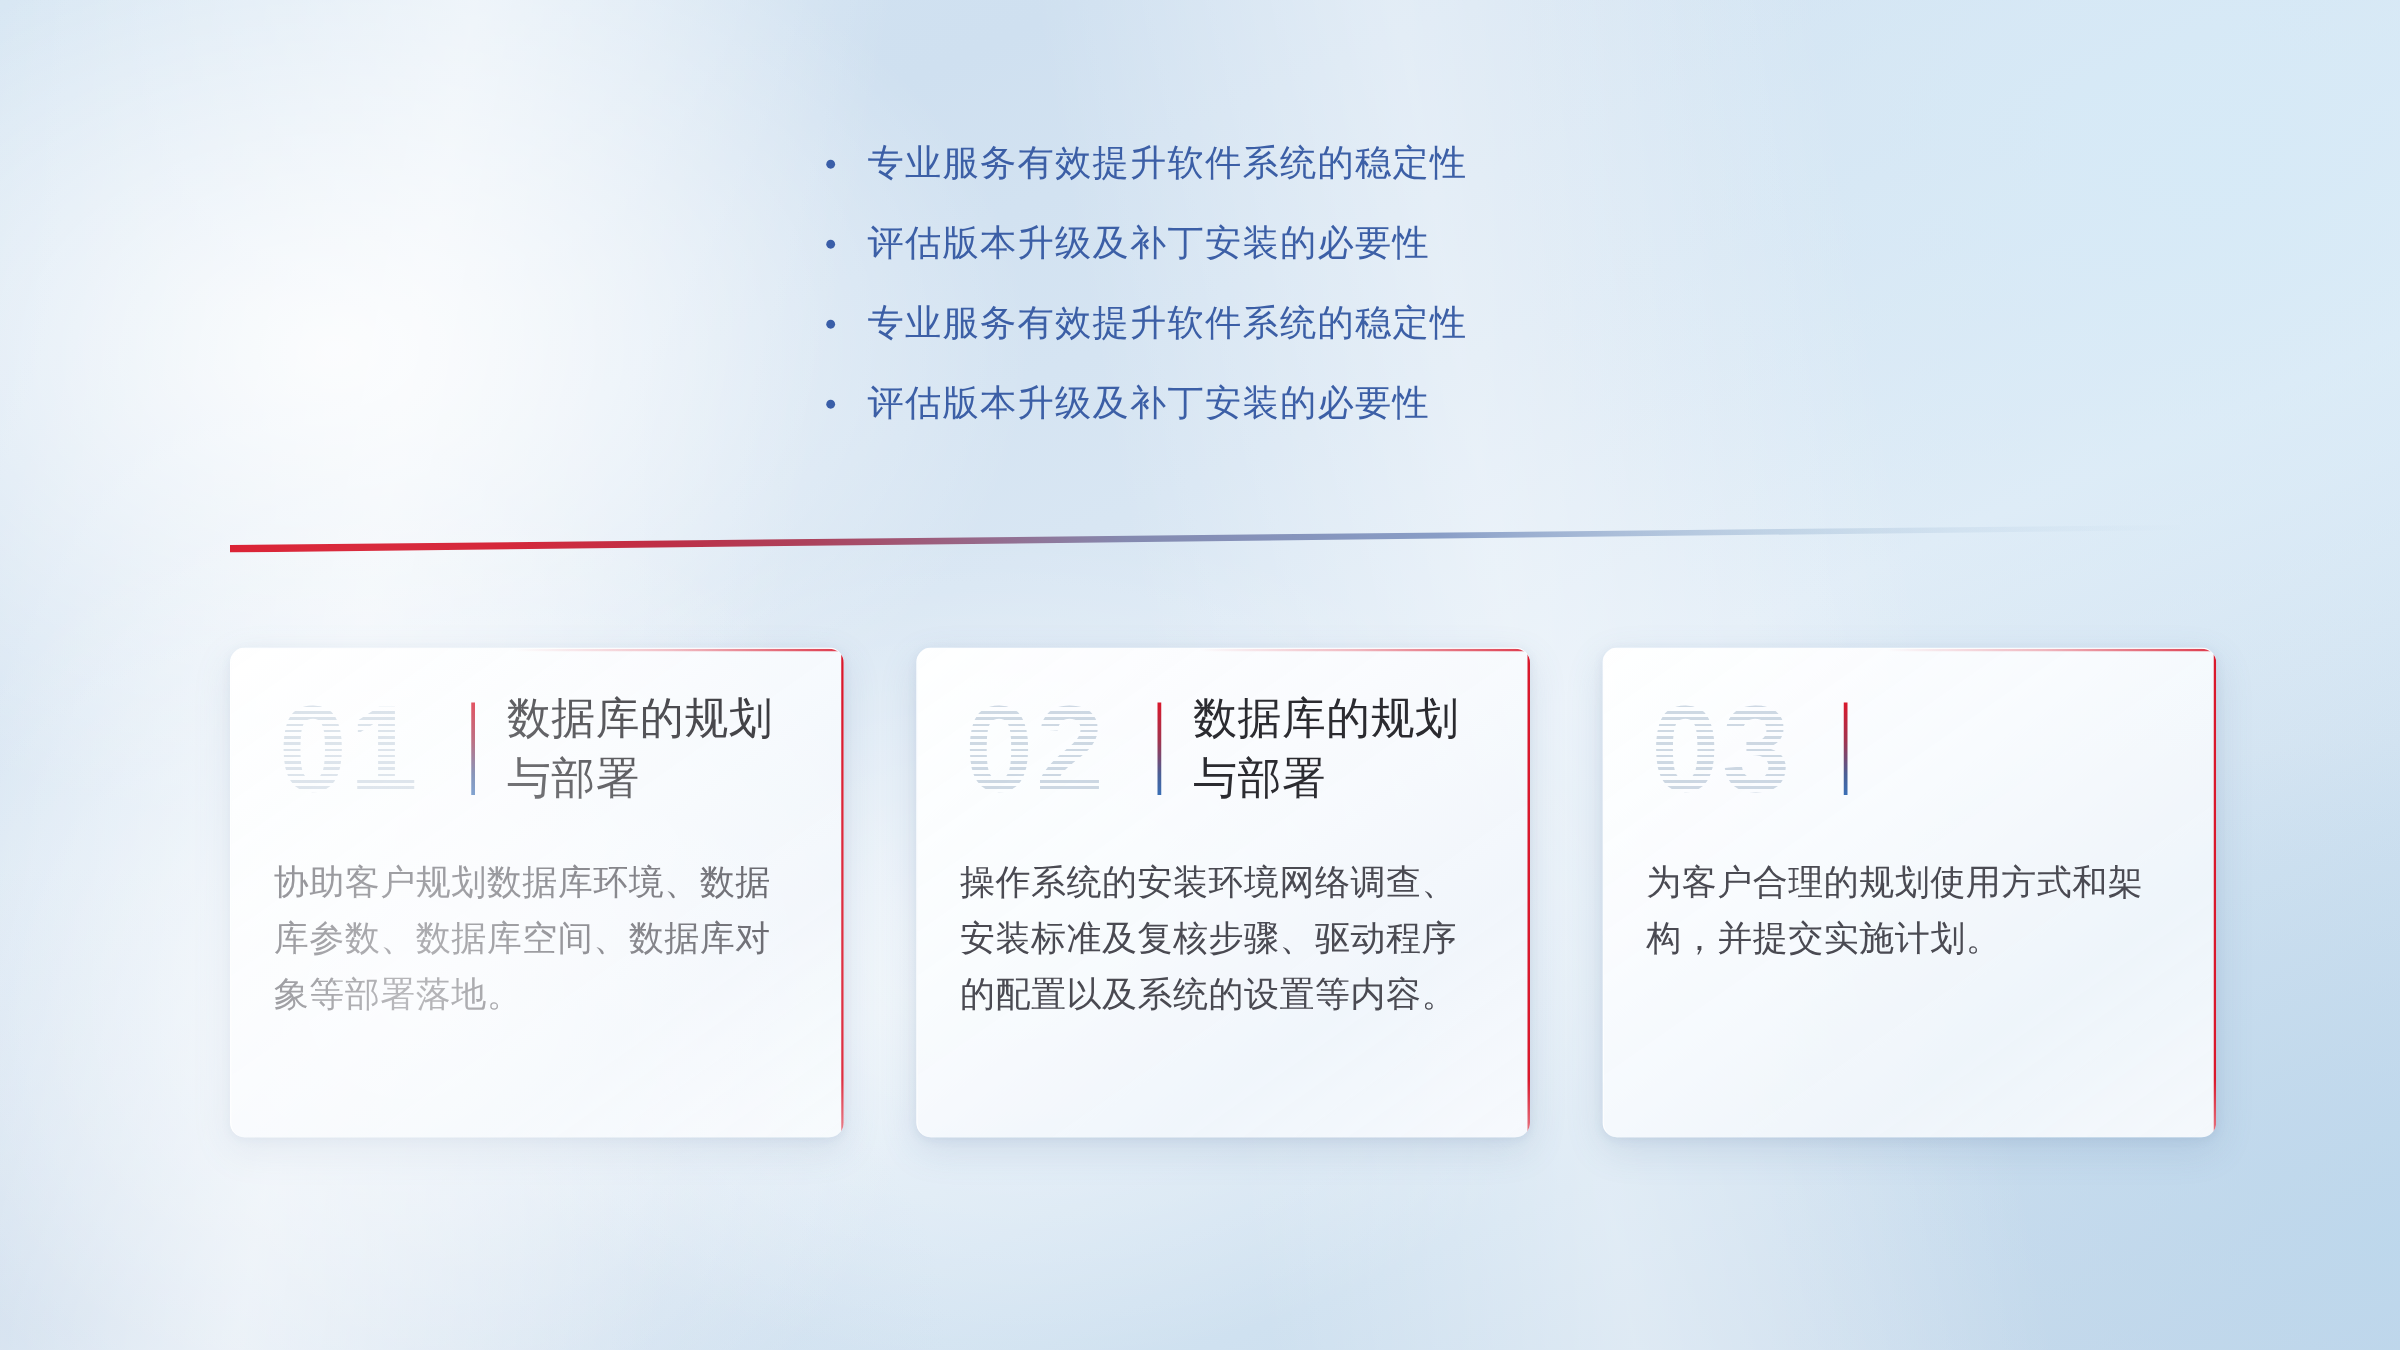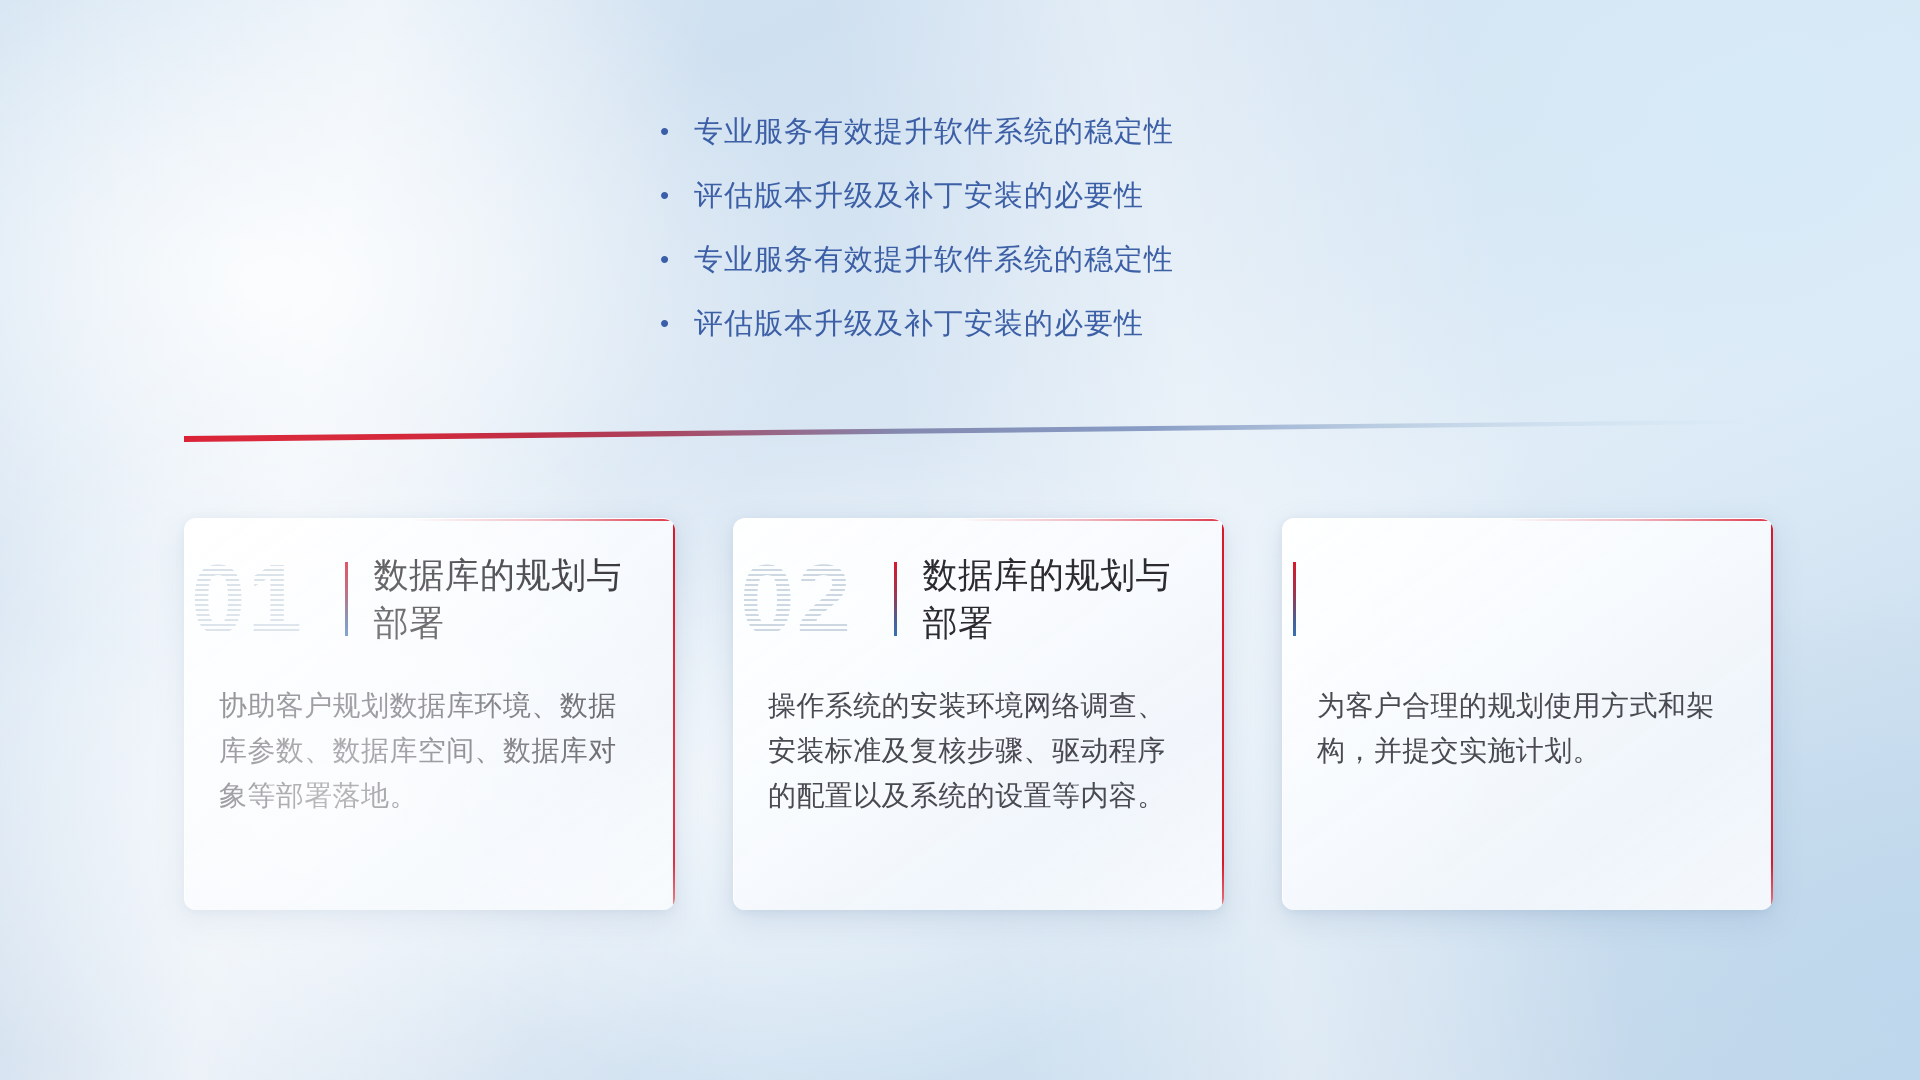--- a/index.html
+++ b/index.html
@@ -109,21 +109,21 @@
     height:2px;
     background:linear-gradient(90deg, rgba(217,24,44,0.0) 0%, rgba(217,24,44,0.0) 46%, rgba(217,24,44,0.30) 72%, rgba(217,24,44,0.85) 100%);
   }
 
   
   .card-head {
     position:relative;
     height:160px;
     display:flex;
     align-items:center;
-    padding:0 26px 0 6px;
+    padding:0 26px 0 38px;
   }
   .card-number {
     position:relative;
     flex:0 0 auto;
     width:150px;
     height:120px;
     font-size:98px;
     font-weight:700;
     line-height:120px;
     letter-spacing:2px;
@@ -228,20 +228,21 @@
       <div class="card-head">
         <div class="card-number">02</div>
         <div class="card-rule"></div>
         <div class="card-title">数据库的规划与部署</div>
       </div>
       <div class="card-body">操作系统的安装环境网络调查、安装标准及复核步骤、驱动程序的配置以及系统的设置等内容。</div>
     </div>
 
     <div class="card">
       <div class="card-head">
+        <div class="card-number">03</div>
         <div class="card-rule"></div>
       </div>
       <div class="card-body">为客户合理的规划使用方式和架构，并提交实施计划。</div>
     </div>
 
   </div>
 
 </div>
 
 </body></html>

